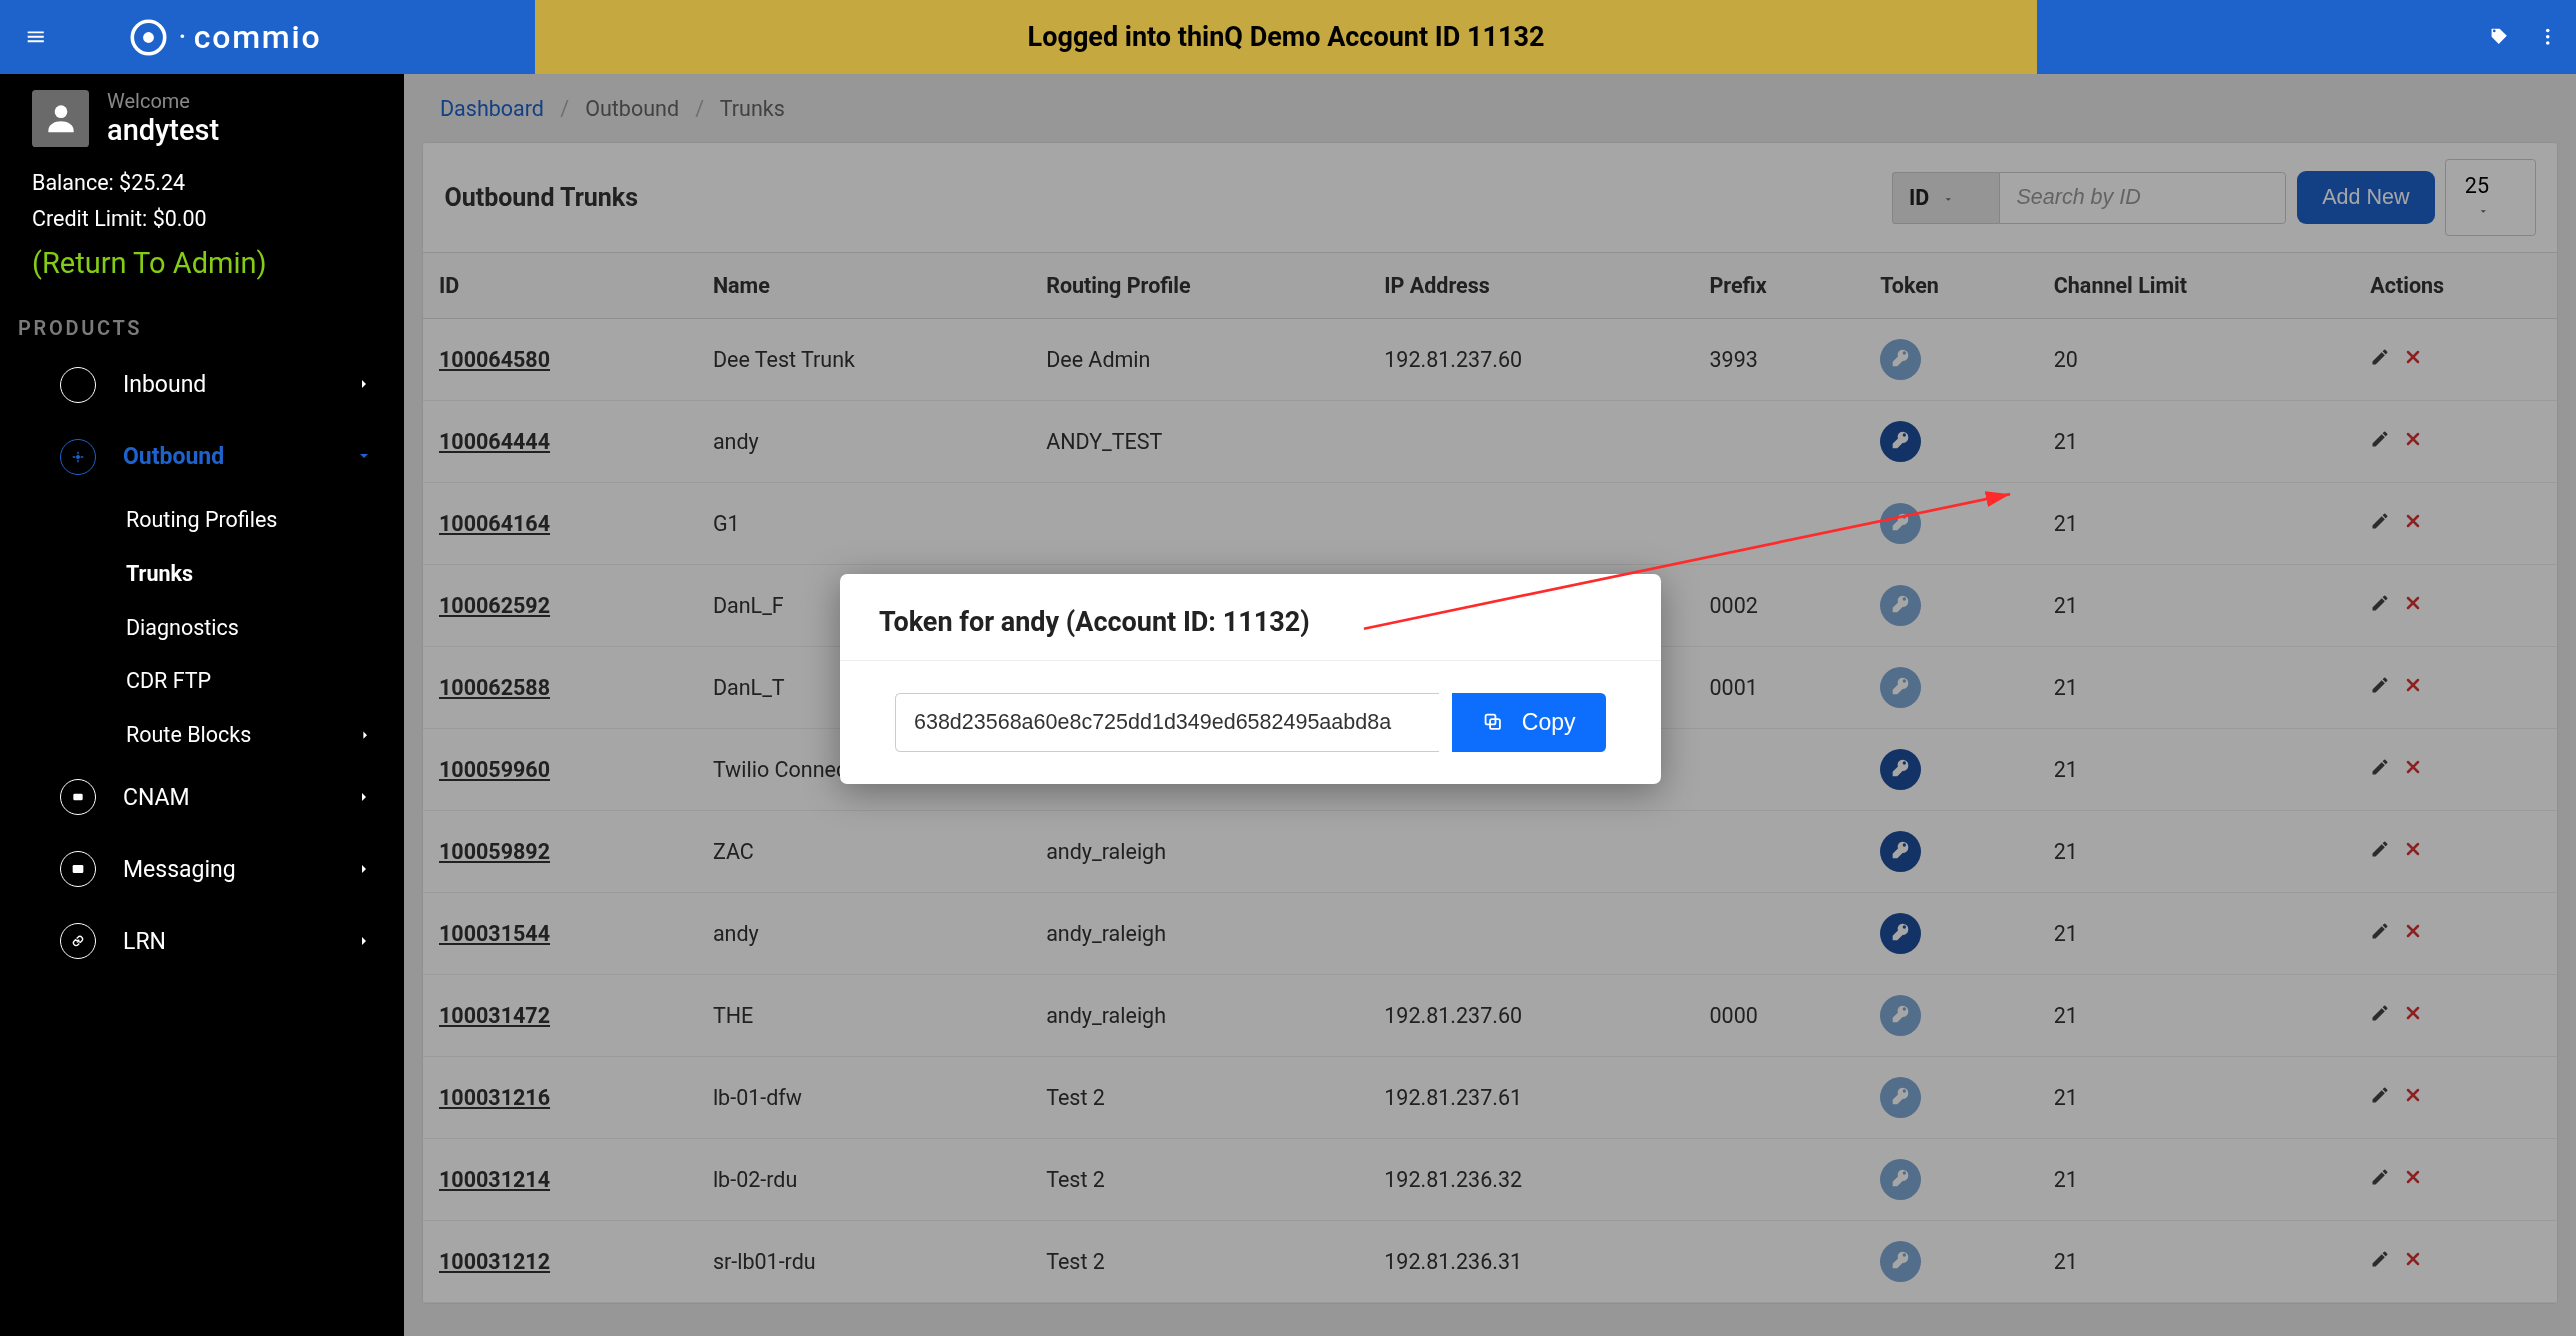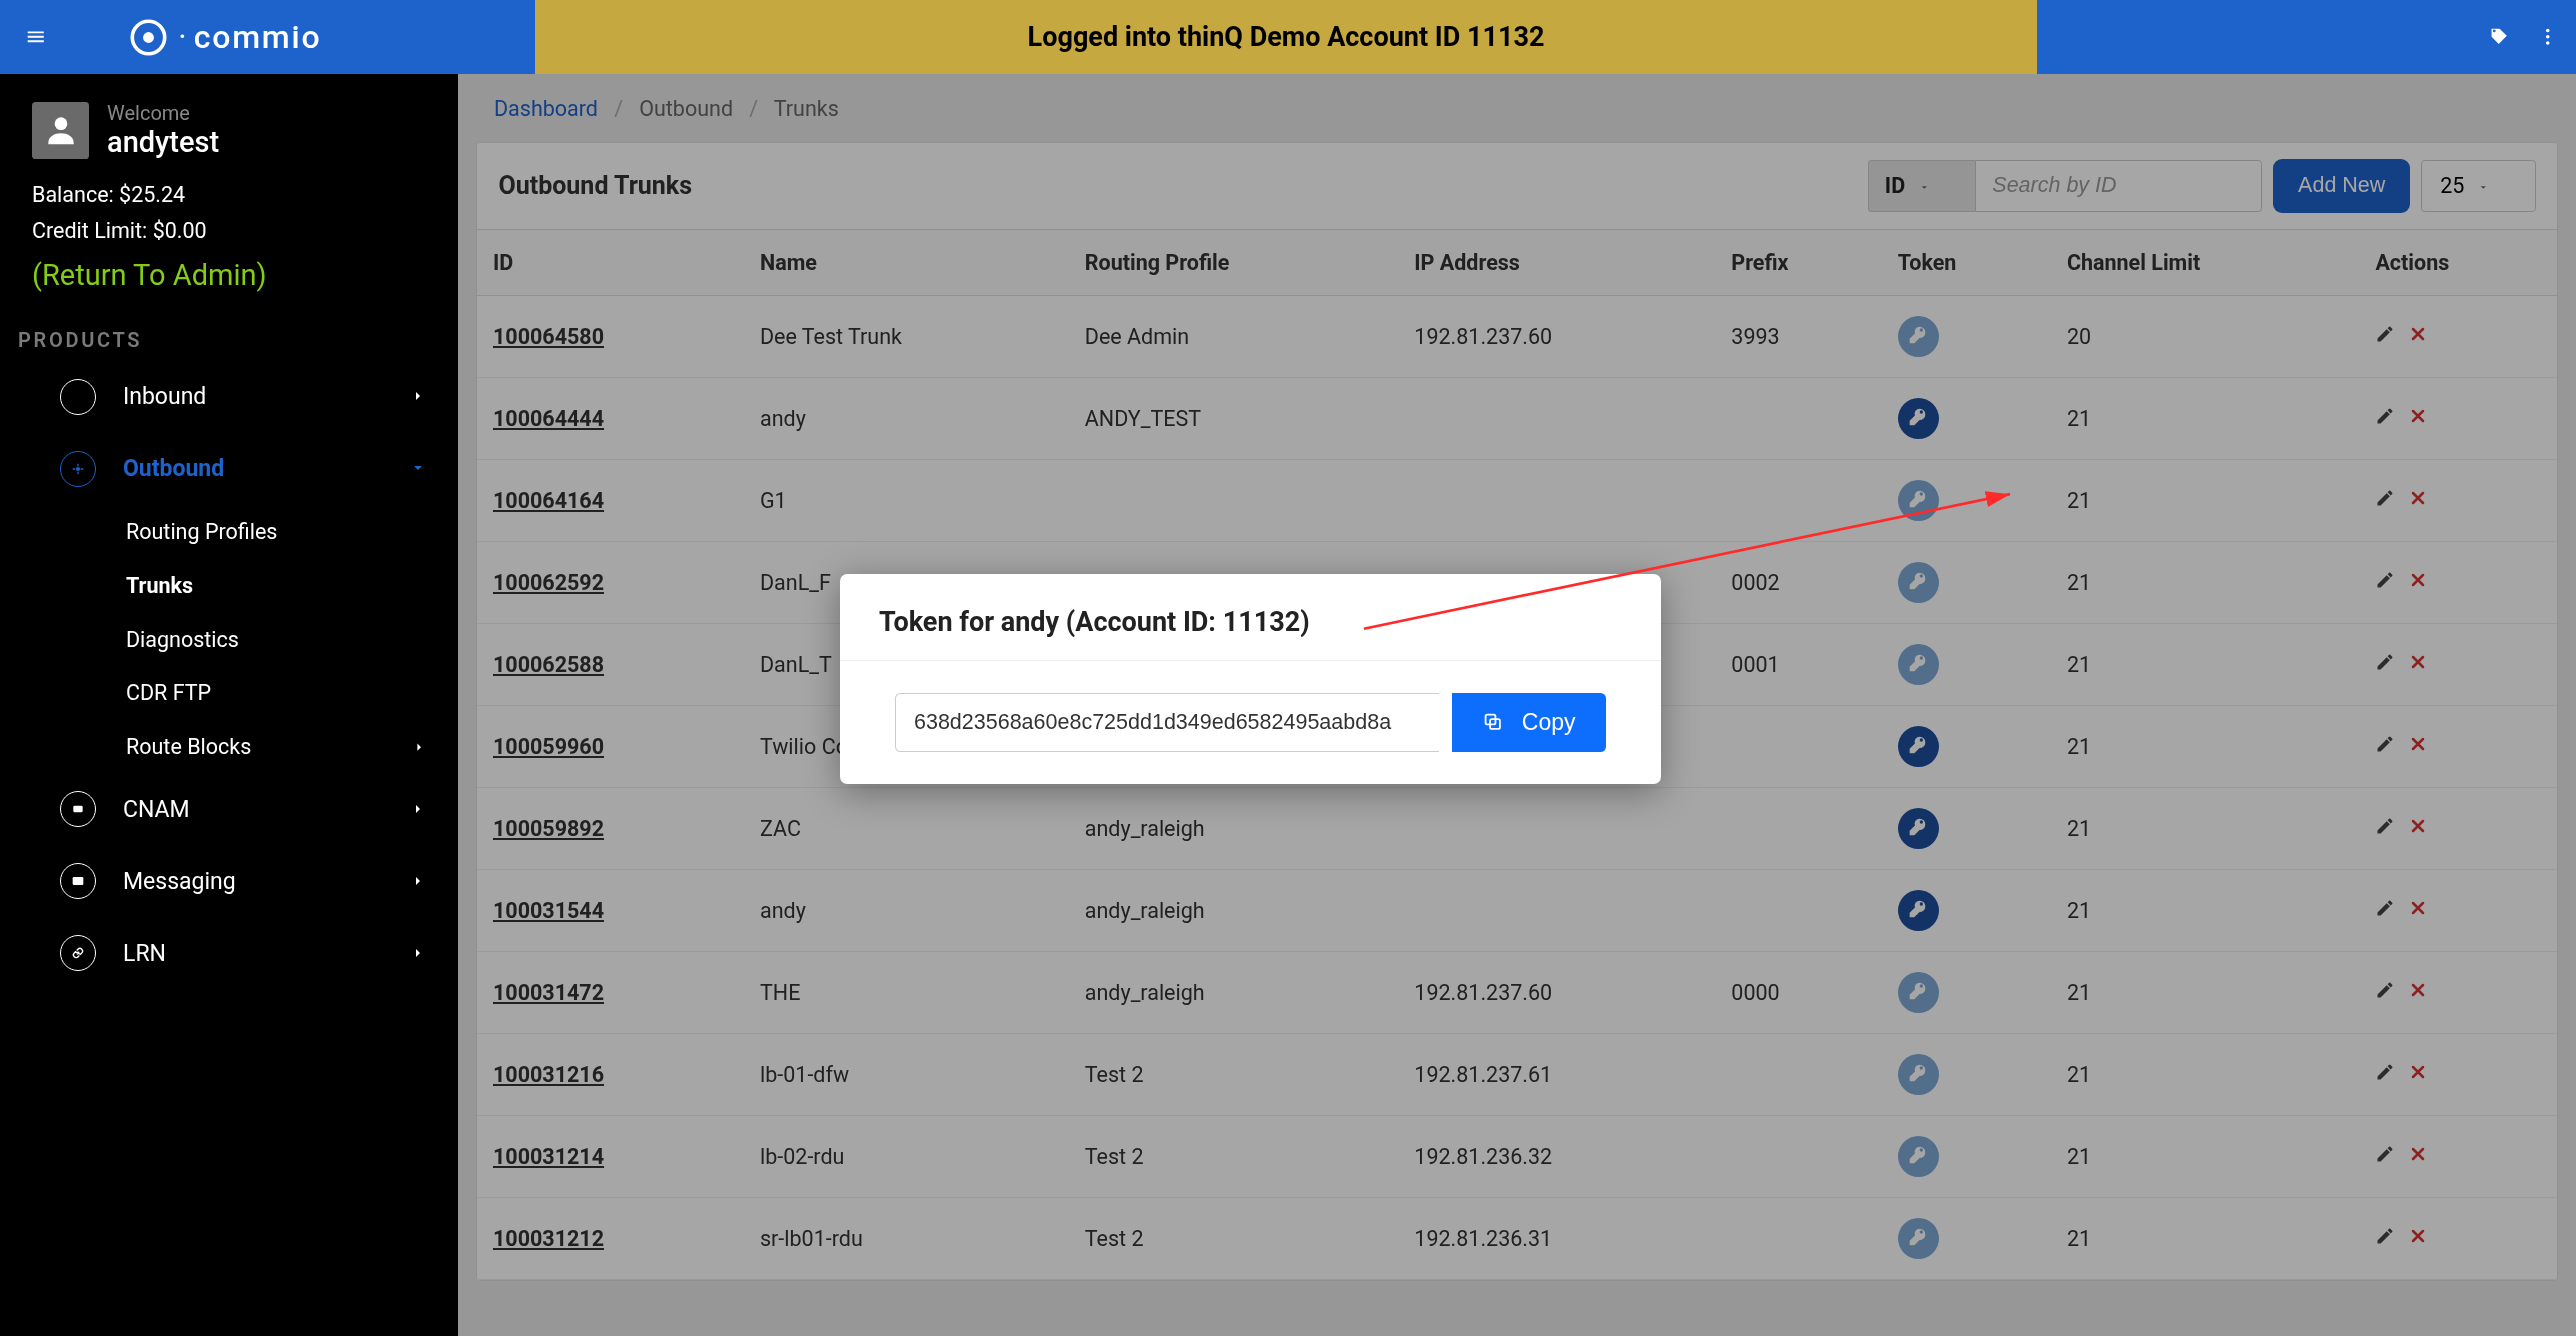--- a/index.html
+++ b/index.html
@@ -9,21 +9,21 @@
 .topbar { background: #1e62cc; height: 74px; display: flex; align-items: center; position: relative; }
 .menu-toggle { width: 36px; height: 36px; display: flex; align-items: center; justify-content: center; margin-left: 18px; cursor: pointer; }
 .menu-toggle svg { width: 21.5px; height: 21.5px; fill: #fff; }
 .logo { margin-left: 72px; display: flex; align-items: center; }
 .logo-text { color: #fff; font-size: 32px; font-weight: 500; letter-spacing: 1.8px; }
 .banner { position: absolute; left: 535px; right: 539px; top: 0; bottom: 0; background: #c5a83f; display: flex; align-items: center; justify-content: center; font-weight: 700; font-size: 27px; color: #000; }
 .top-actions { position: absolute; right: 18px; display: flex; gap: 27px; }
 .top-actions svg { width: 21.5px; height: 21.5px; fill: #fff; cursor: pointer; }
 
 .body { display: flex; flex: 1; overflow: hidden; }
-.sidebar { width: 458px; background: #000; color: #fff; flex-shrink: 0; padding-top: 27px; }
+.sidebar { width: 404px; background: #000; color: #fff; flex-shrink: 0; padding-top: 15px; }
 .user-block { display: flex; align-items: center; padding: 0 32px 18px; gap: 18px; }
 .avatar { width: 57px; height: 57px; background: #6a6a6a; border-radius: 3.6px; display: flex; align-items: center; justify-content: center; }
 .avatar svg { width: 38px; height: 38px; fill: #fff; }
 .welcome { color: #888; font-size: 20px; }
 .username { color: #fff; font-size: 29px; font-weight: 500; }
 .balance-line, .credit-line { padding: 5.4px 32px; font-size: 21.5px; color: #fff; }
 .return-link { padding: 9px 32px 27px; color: #84cc16; font-size: 29px; cursor: pointer; }
 
 .section-label { padding: 9px 18px; color: #7a7a7a; font-size: 20px; letter-spacing: 2.7px; font-weight: 600; }
 .nav-item { display: flex; align-items: center; padding: 18px 32px; font-size: 23px; cursor: pointer; position: relative; margin-left: 28px; }
@@ -43,21 +43,21 @@
 .breadcrumb .sep { padding: 0 10.8px; color: #aaa; }
 
 .panel { background: #fff; margin: 0 18px; border: 0.9px solid #ddd; border-radius: 3.6px; }
 .panel-header { display: flex; align-items: center; padding: 16px 21.5px; border-bottom: 0.9px solid #ddd; }
 .panel-title { font-size: 25px; font-weight: 700; color: #333; }
 .header-controls { margin-left: auto; display: flex; gap: 10.8px; align-items: center; }
 .id-select { background: #e5e5e5; border: 0.9px solid #ccc; padding: 12.6px 45px 12.6px 16px; font-size: 21.5px; font-weight: 700; color: #222; border-radius: 3.6px 0 0 3.6px; border-right: none; position: relative; display: flex; align-items: center; cursor: pointer; }
 .search-input { border: 0.9px solid #ccc; padding: 12.6px 16px; font-size: 21.5px; width: 287px; border-radius: 0 3.6px 3.6px 0; color: #333; }
 .search-input::placeholder { color: #999; font-style: italic; }
 .add-btn { background: #1e62cc; color: #fff; border: none; padding: 14.4px 25px; font-size: 21.5px; border-radius: 9px; cursor: pointer; }
-.page-size { border: 0.9px solid #ccc; padding: 12.6px 45px 12.6px 18px; font-size: 21.5px; border-radius: 3.6px; background: #fff; cursor: pointer; display: flex; align-items: center; position: relative; }
+.page-size { border: 0.9px solid #ccc; padding: 12.6px 45px 12.6px 18px; font-size: 21.5px; border-radius: 3.6px; background: #fff; cursor: pointer; display: flex; align-items: center; position: relative; flex-direction: column; }
 
 table { width: 100%; border-collapse: collapse; }
 th { text-align: left; padding: 20px 16px; font-size: 21.5px; font-weight: 700; color: #333; border-bottom: 0.9px solid #ddd; background: #fafafa; }
 td { padding: 20px 16px; font-size: 21.5px; color: #333; border-bottom: 0.9px solid #eee; }
 .id-link { text-decoration: underline; font-weight: 700; color: #333; cursor: pointer; }
 .token-btn { width: 41px; height: 41px; border-radius: 50%; border: none; display: inline-flex; align-items: center; justify-content: center; cursor: pointer; }
 .token-btn.dim { background: #7fa9d4; }
 .token-btn.bright { background: #1e4f9e; }
 .token-btn svg { width: 20px; height: 20px; fill: #fff; }
 .action-icons { display: flex; gap: 12.6px; }

